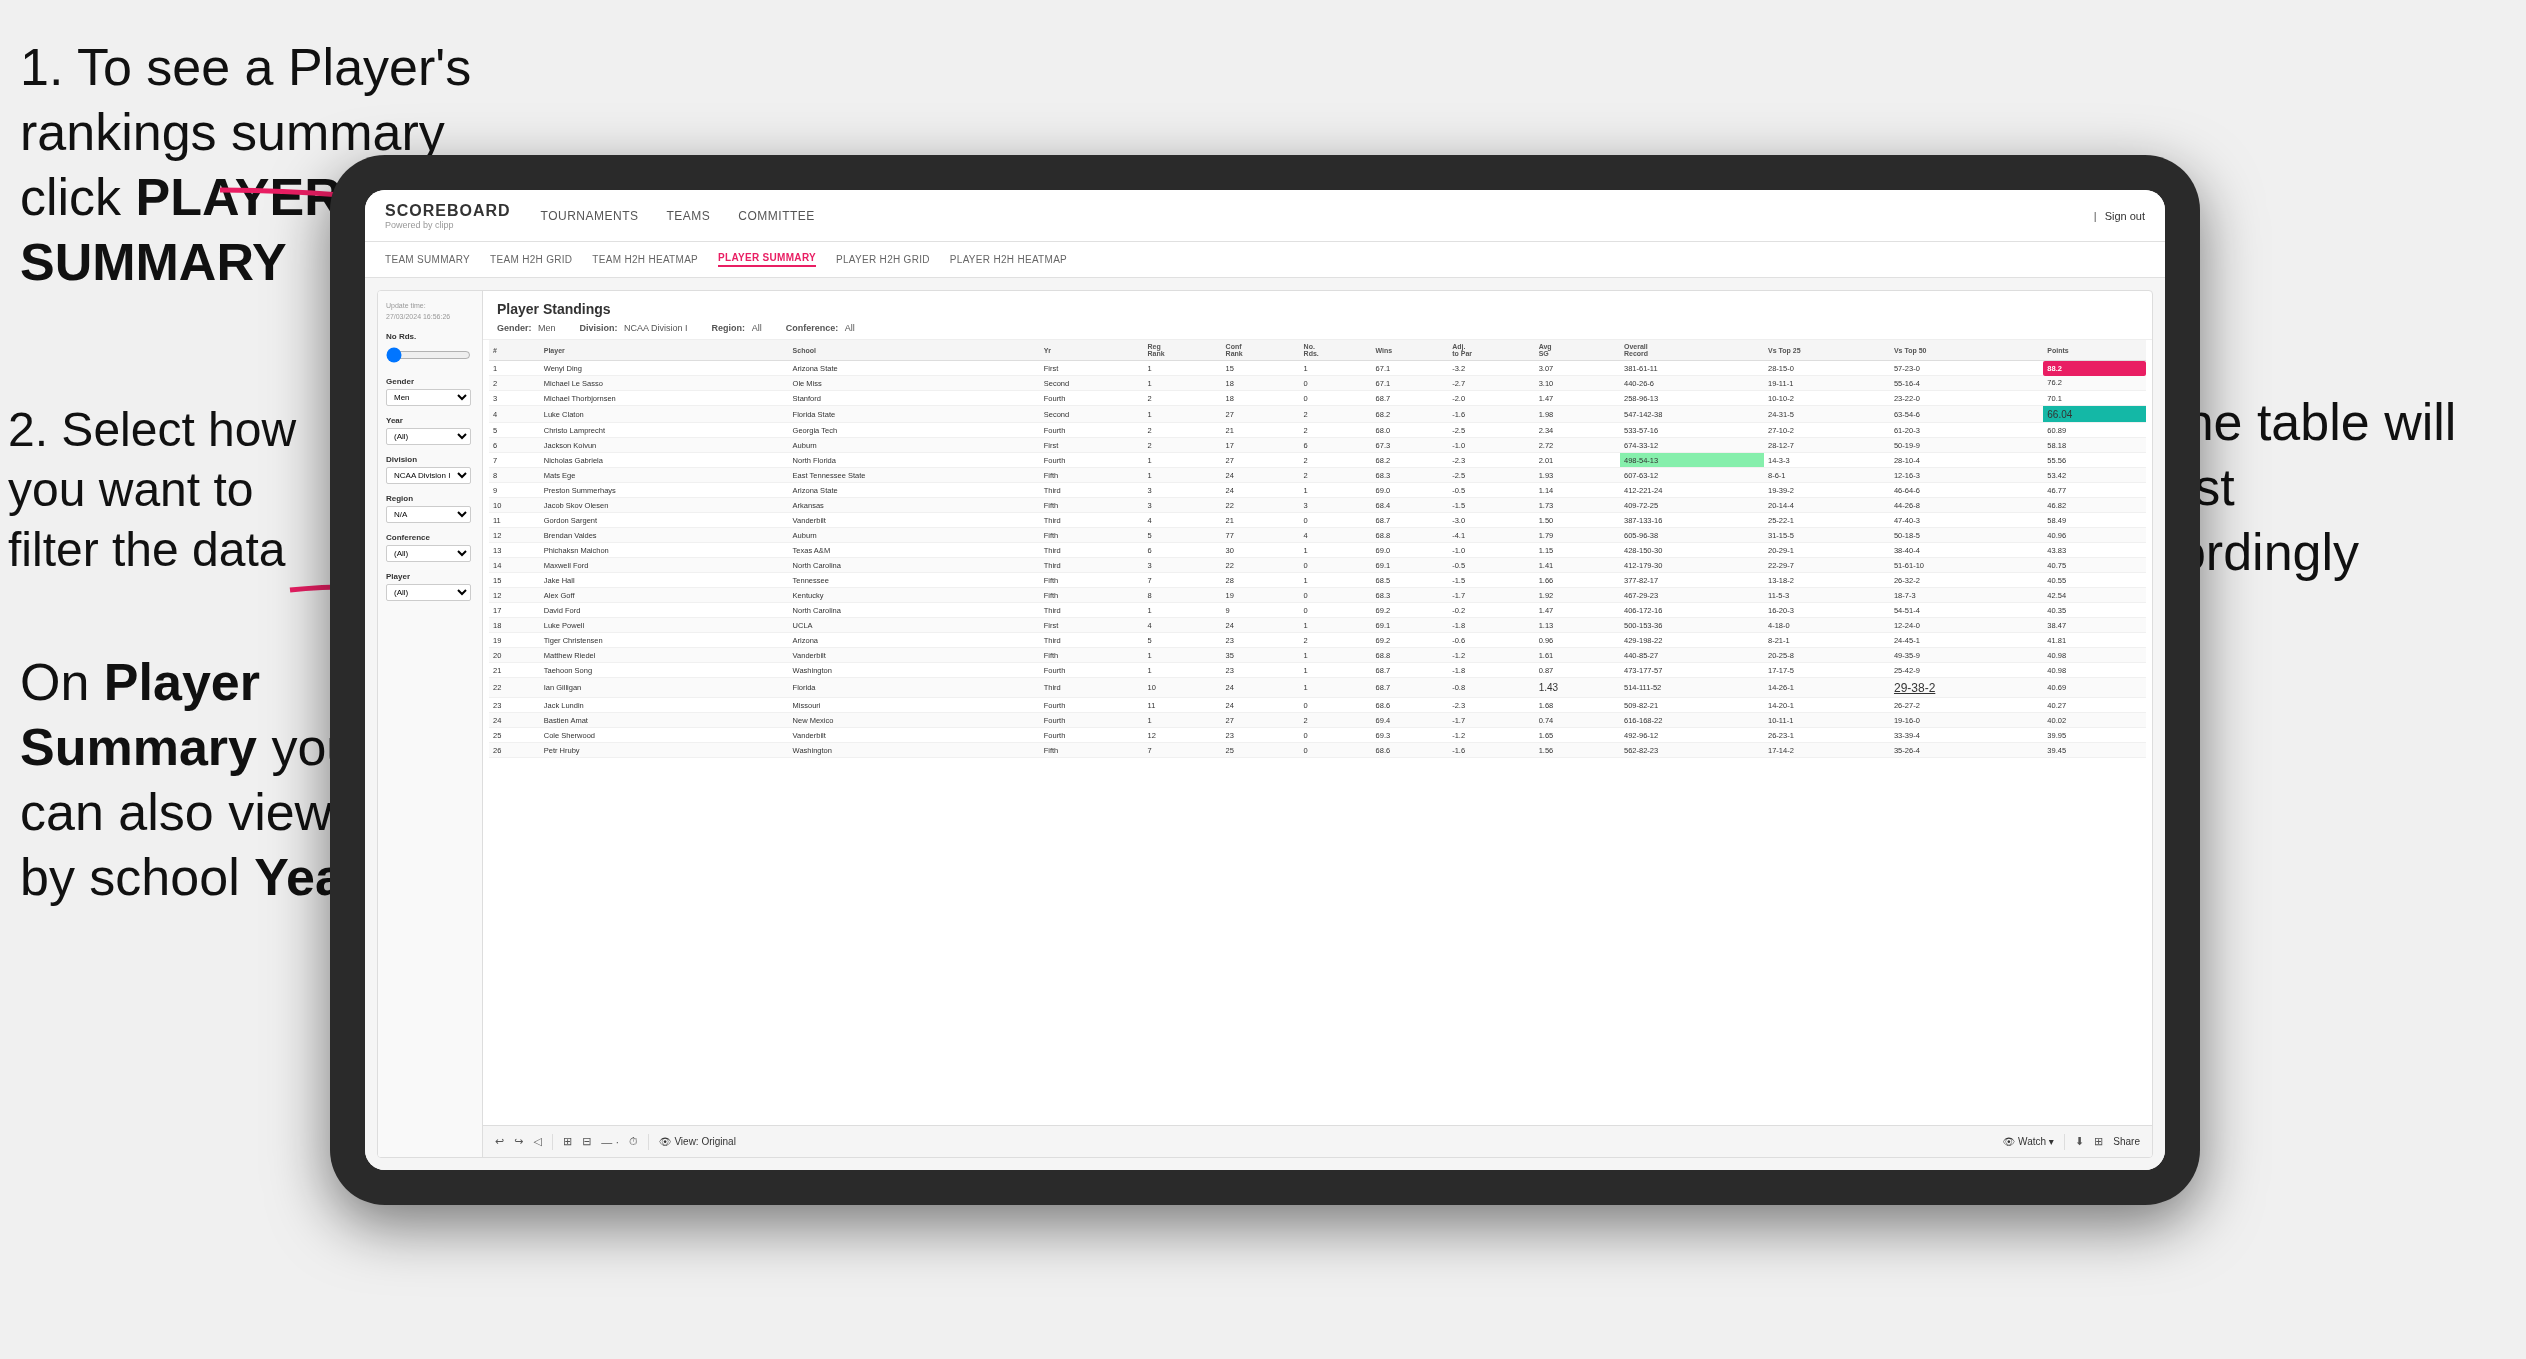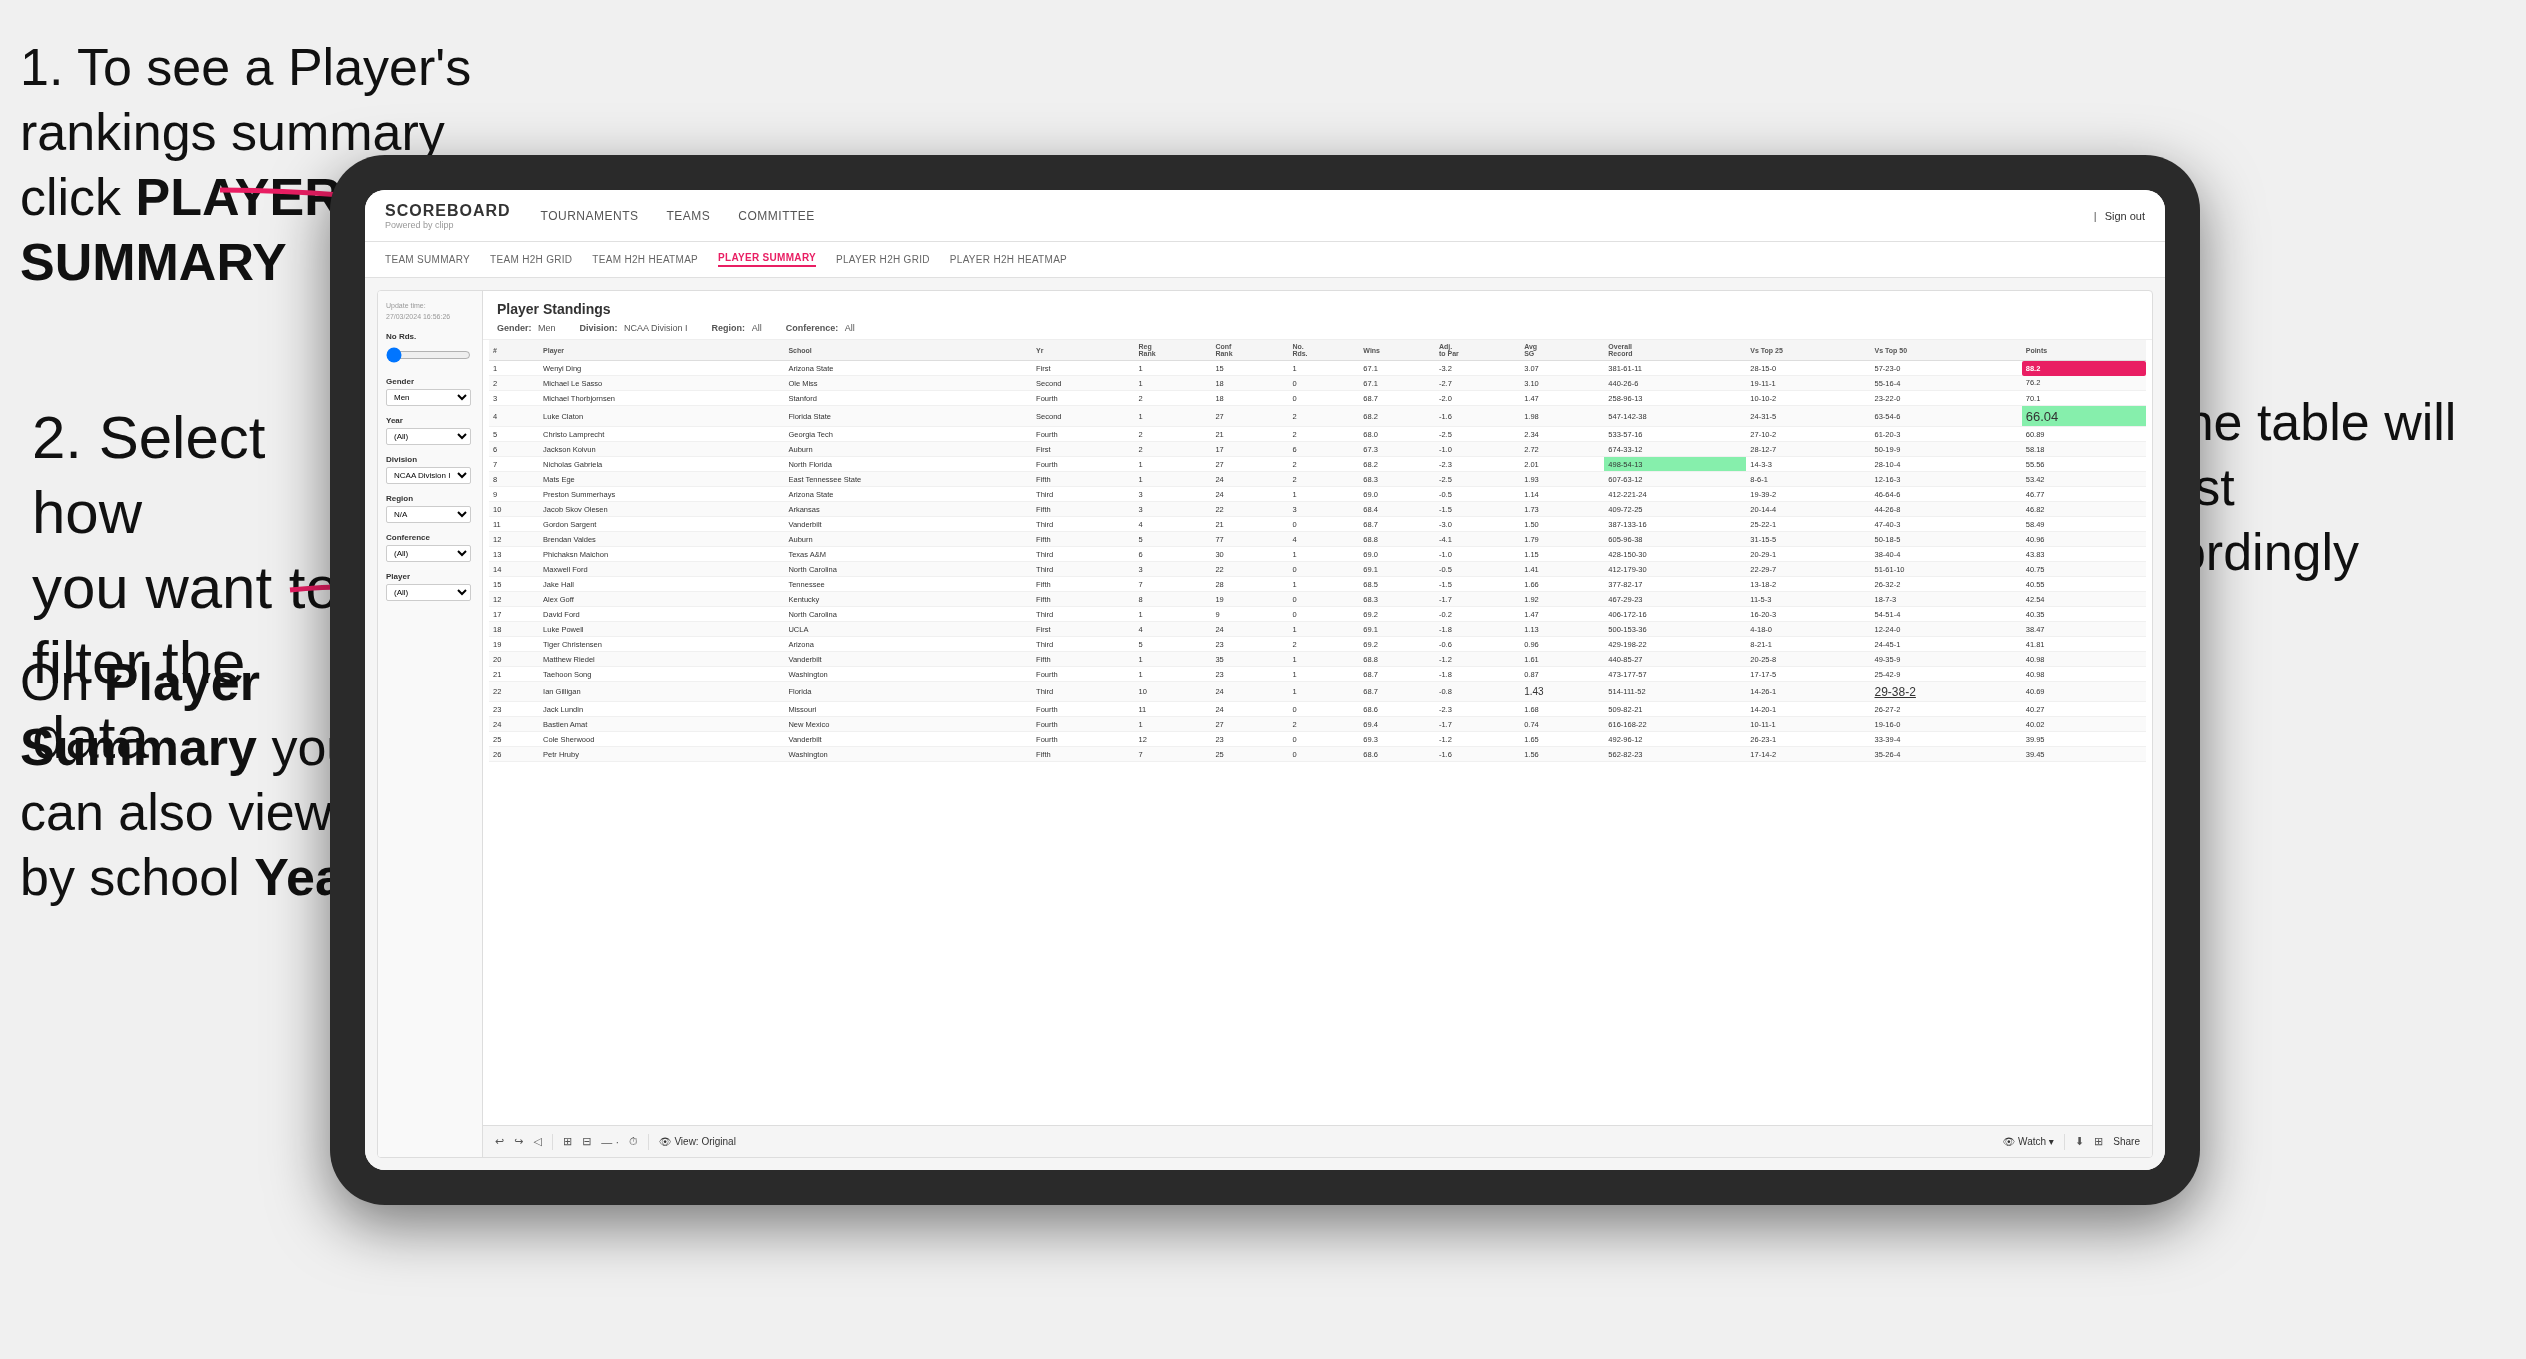--- a/index.html
+++ b/index.html
@@ -23,21 +23,21 @@
 
   <svg style="position:absolute; top:180px; left:200px; width:480px; height:80px;" viewBox="0 0 480 80">
     <defs>
       <marker id="arrowhead1" markerWidth="10" markerHeight="7" refX="10" refY="3.5" orient="auto">
         <polygon points="0 0, 10 3.5, 0 7" fill="#e91e63"></polygon>
       </marker>
     </defs>
     <path d="M 20 10 Q 200 10 460 60" stroke="#e91e63" stroke-width="5" fill="none" marker-end="url(#arrowhead1)"></path>
   </svg>
 
-  <div style="position:absolute; top:400px; left:32px; width:330px; font-size:60px; line-height:1.25; color:#111;">
+  <div style="position:absolute; top:400px; left:8px; width:330px; font-size:48px; line-height:1.25; color:#111;">
     <span>2. Select how</span><br>
     <span>you want to</span><br>
     <span>filter the data</span>
   </div>
 
   <svg style="position:absolute; top:560px; left:280px; width:280px; height:60px;" viewBox="0 0 280 60">
     <defs>
       <marker id="arrowhead2" markerWidth="10" markerHeight="7" refX="10" refY="3.5" orient="auto">
         <polygon points="0 0, 10 3.5, 0 7" fill="#e91e63"></polygon>
       </marker>
@@ -250,21 +250,21 @@
                       <td style="padding: 2.5px 4px; border-bottom: 1px solid rgb(240, 240, 240); font-size: 7.5px; color: rgb(51, 51, 51); white-space: nowrap; background: rgb(250, 250, 250);">Second</td>
                       <td style="padding: 2.5px 4px; border-bottom: 1px solid rgb(240, 240, 240); font-size: 7.5px; color: rgb(51, 51, 51); white-space: nowrap; background: rgb(250, 250, 250);">1</td>
                       <td style="padding: 2.5px 4px; border-bottom: 1px solid rgb(240, 240, 240); font-size: 7.5px; color: rgb(51, 51, 51); white-space: nowrap; background: rgb(250, 250, 250);">27</td>
                       <td style="padding: 2.5px 4px; border-bottom: 1px solid rgb(240, 240, 240); font-size: 7.5px; color: rgb(51, 51, 51); white-space: nowrap; background: rgb(250, 250, 250);">2</td>
                       <td style="padding: 2.5px 4px; border-bottom: 1px solid rgb(240, 240, 240); font-size: 7.5px; color: rgb(51, 51, 51); white-space: nowrap; background: rgb(250, 250, 250);">68.2</td>
                       <td style="padding: 2.5px 4px; border-bottom: 1px solid rgb(240, 240, 240); font-size: 7.5px; color: rgb(51, 51, 51); white-space: nowrap; background: rgb(250, 250, 250);">-1.6</td>
                       <td style="padding: 2.5px 4px; border-bottom: 1px solid rgb(240, 240, 240); font-size: 7.5px; color: rgb(51, 51, 51); white-space: nowrap; background: rgb(250, 250, 250);">1.98</td>
                       <td style="padding: 2.5px 4px; border-bottom: 1px solid rgb(240, 240, 240); font-size: 7.5px; color: rgb(51, 51, 51); white-space: nowrap; background: rgb(250, 250, 250);">547-142-38</td>
                       <td style="padding: 2.5px 4px; border-bottom: 1px solid rgb(240, 240, 240); font-size: 7.5px; color: rgb(51, 51, 51); white-space: nowrap; background: rgb(250, 250, 250);">24-31-5</td>
                       <td style="padding: 2.5px 4px; border-bottom: 1px solid rgb(240, 240, 240); font-size: 7.5px; color: rgb(51, 51, 51); white-space: nowrap; background: rgb(250, 250, 250);">63-54-6</td>
-                      <td style="padding: 2.5px 4px; border-bottom: 1px solid rgb(240, 240, 240); font-size: 13px; color: rgb(51, 51, 51); white-space: nowrap; background: #86efac;">66.04</td>
+                      <td style="padding: 2.5px 4px; border-bottom: 1px solid rgb(240, 240, 240); font-size: 10px; color: rgb(51, 51, 51); white-space: nowrap; background: #14b8a6;">66.04</td>
                     </tr>
                     <tr>
                       <td style="padding: 2.5px 4px; border-bottom: 1px solid rgb(240, 240, 240); font-size: 7.5px; color: rgb(51, 51, 51); white-space: nowrap; background: rgb(255, 255, 255);">5</td>
                       <td style="padding: 2.5px 4px; border-bottom: 1px solid rgb(240, 240, 240); font-size: 7.5px; color: rgb(51, 51, 51); white-space: nowrap; background: rgb(255, 255, 255);">Christo Lamprecht</td>
                       <td style="padding: 2.5px 4px; border-bottom: 1px solid rgb(240, 240, 240); font-size: 7.5px; color: rgb(51, 51, 51); white-space: nowrap; background: rgb(255, 255, 255);">Georgia Tech</td>
                       <td style="padding: 2.5px 4px; border-bottom: 1px solid rgb(240, 240, 240); font-size: 7.5px; color: rgb(51, 51, 51); white-space: nowrap; background: rgb(255, 255, 255);">Fourth</td>
                       <td style="padding: 2.5px 4px; border-bottom: 1px solid rgb(240, 240, 240); font-size: 7.5px; color: rgb(51, 51, 51); white-space: nowrap; background: rgb(255, 255, 255);">2</td>
                       <td style="padding: 2.5px 4px; border-bottom: 1px solid rgb(240, 240, 240); font-size: 7.5px; color: rgb(51, 51, 51); white-space: nowrap; background: rgb(255, 255, 255);">21</td>
                       <td style="padding: 2.5px 4px; border-bottom: 1px solid rgb(240, 240, 240); font-size: 7.5px; color: rgb(51, 51, 51); white-space: nowrap; background: rgb(255, 255, 255);">2</td>
                       <td style="padding: 2.5px 4px; border-bottom: 1px solid rgb(240, 240, 240); font-size: 7.5px; color: rgb(51, 51, 51); white-space: nowrap; background: rgb(255, 255, 255);">68.0</td>

